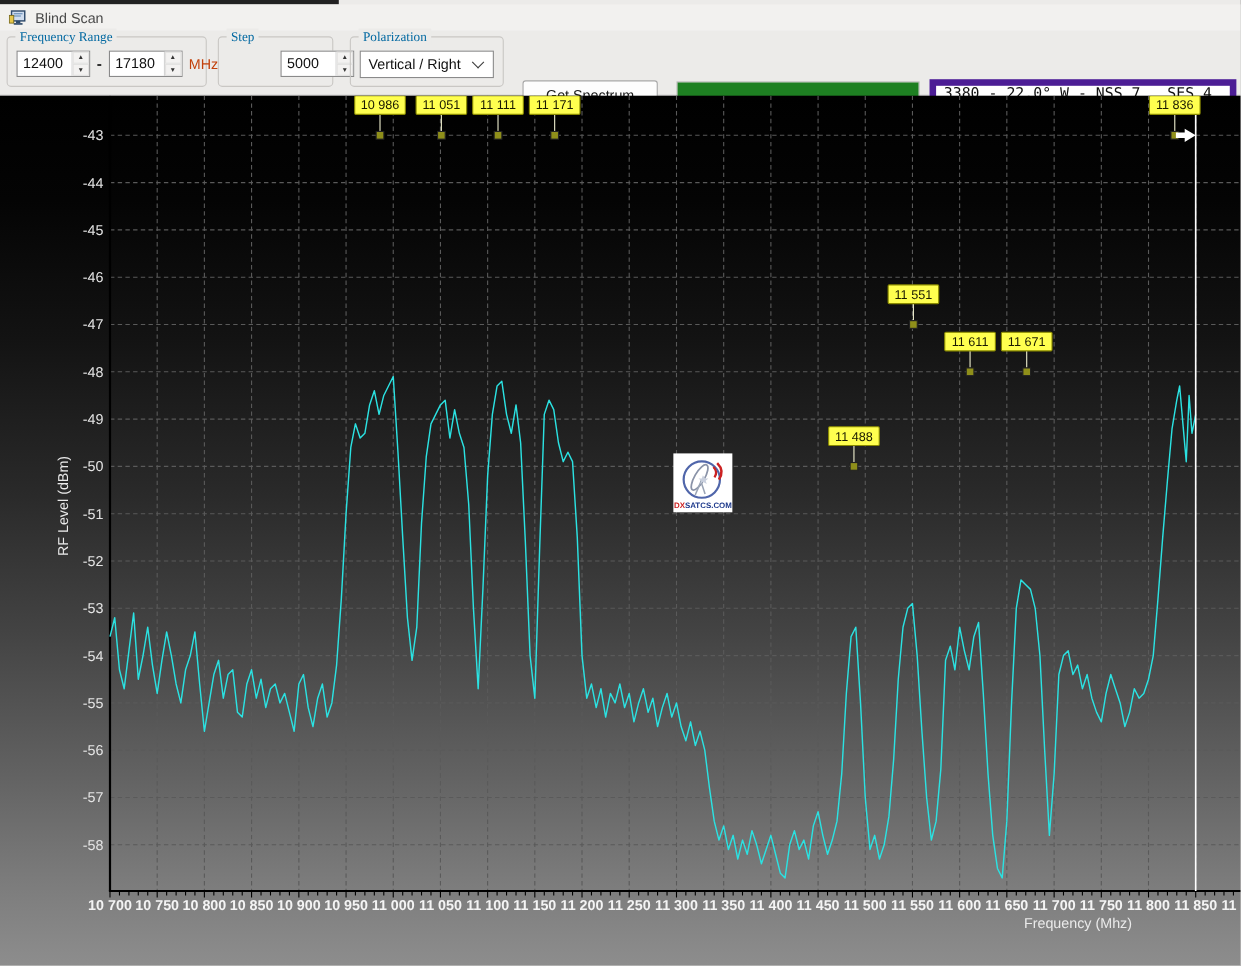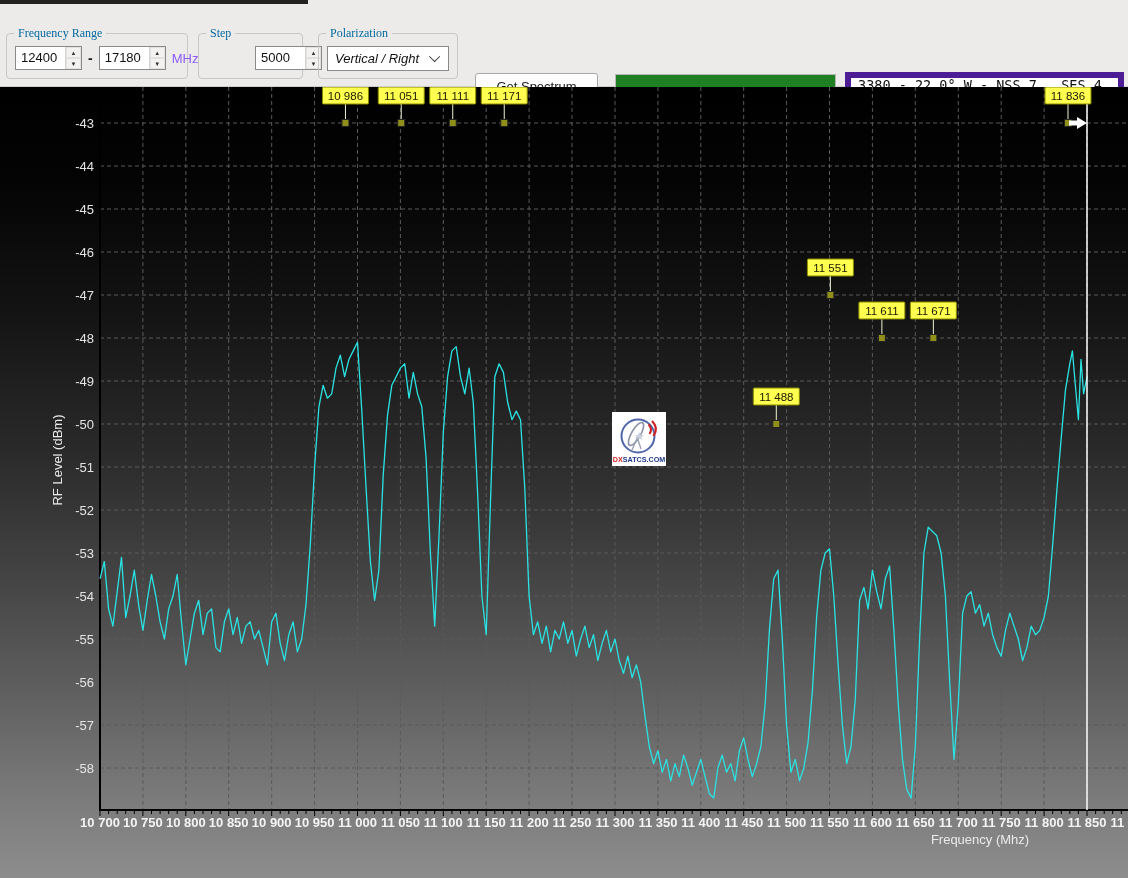--- a/index.html
+++ b/index.html
@@ -29,25 +29,25 @@
   .gb-row{display:flex;align-items:center;height:100%;padding:4px 8px 0 8px;gap:6px;box-sizing:border-box;}
   .spin{
     display:flex;align-items:stretch;background:#fff;border:1px solid #8a8a8a;height:24px;box-sizing:border-box;
   }
   .spin .spin-val{font-size:13px;color:#111;padding:3px 4px 0 5px;min-width:40px;}
   .spin .spin-btns{display:flex;flex-direction:column;border-left:1px solid #d5d5d5;width:15px;}
   .spin .sb{
     flex:1;display:flex;align-items:center;justify-content:center;
     font-size:6px;color:#333;background:#f3f2f1;border:1px solid #e2e1e0;cursor:default;line-height:1;
   }
-  .unit{font-size:13px;color:#8b5cf6;}
+  .unit{font-size:13px;color:#c2410c;}
   .dash{font-size:14px;color:#1d1d1d;font-weight:bold;}
   .combo{
     display:flex;align-items:center;justify-content:space-between;background:#fff;
-    border:1px solid #8a8a8a;height:25px;width:138px;padding:0 8px 0 7px;box-sizing:border-box;font-style:italic;
+    border:1px solid #8a8a8a;height:25px;width:138px;padding:0 8px 0 7px;box-sizing:border-box;
   }
   .combo .combo-text{font-size:13px;color:#111;}
   .combo .chev{
     width:7px;height:7px;border-left:1.6px solid #3a3a3a;border-bottom:1.6px solid #3a3a3a;
     transform:rotate(-45deg) translateY(-2px);
   }
   .btn{
     position:absolute;left:475px;top:45px;width:123px;height:27px;background:#fdfdfd;
     border:1px solid #a8a8a8;border-radius:3px;font-size:13px;color:#1a1a1a;
     font-family:"Liberation Sans",sans-serif;
@@ -77,20 +77,31 @@
   .mlab{fill:#1a1a00;font-size:11.5px;font-family:"Liberation Sans",sans-serif;}
   .logo{position:absolute;left:612px;top:325px;width:54px;height:54px;}
 </style>
 </head>
 <body>
 
 <div class="window">
 
   <div class="bg-edge"></div>
 
+  <div class="titlebar">
+    <svg width="16" height="16" viewBox="0 0 16 16">
+      <rect x="2.5" y="2" width="12" height="9" fill="#cfdcee" stroke="#2e4a6b" stroke-width="1.3"></rect>
+      <line x1="4.5" y1="4.5" x2="12.5" y2="4.5" stroke="#5b83b0" stroke-width="1"></line>
+      <line x1="4.5" y1="6.5" x2="11" y2="6.5" stroke="#5b83b0" stroke-width="1"></line>
+      <rect x="6.5" y="11" width="4" height="2" fill="#2e4a6b"></rect>
+      <rect x="4.5" y="13" width="8" height="1.5" fill="#2e4a6b"></rect>
+      <rect x="0.5" y="6" width="4" height="7" fill="#e8c84a" stroke="#7a6a1a" stroke-width="0.8"></rect>
+    </svg>
+    <span class="title">Blind Scan</span>
+  </div>
 
   <div class="toolbar">
 
     <div class="groupbox" style="left:6px;width:182px;">
       <span class="gb-label">Frequency Range</span>
       <div class="gb-row">
         <div class="spin">
           <span class="spin-val">12400</span>
           <span class="spin-btns">
             <span class="sb">▲</span>

